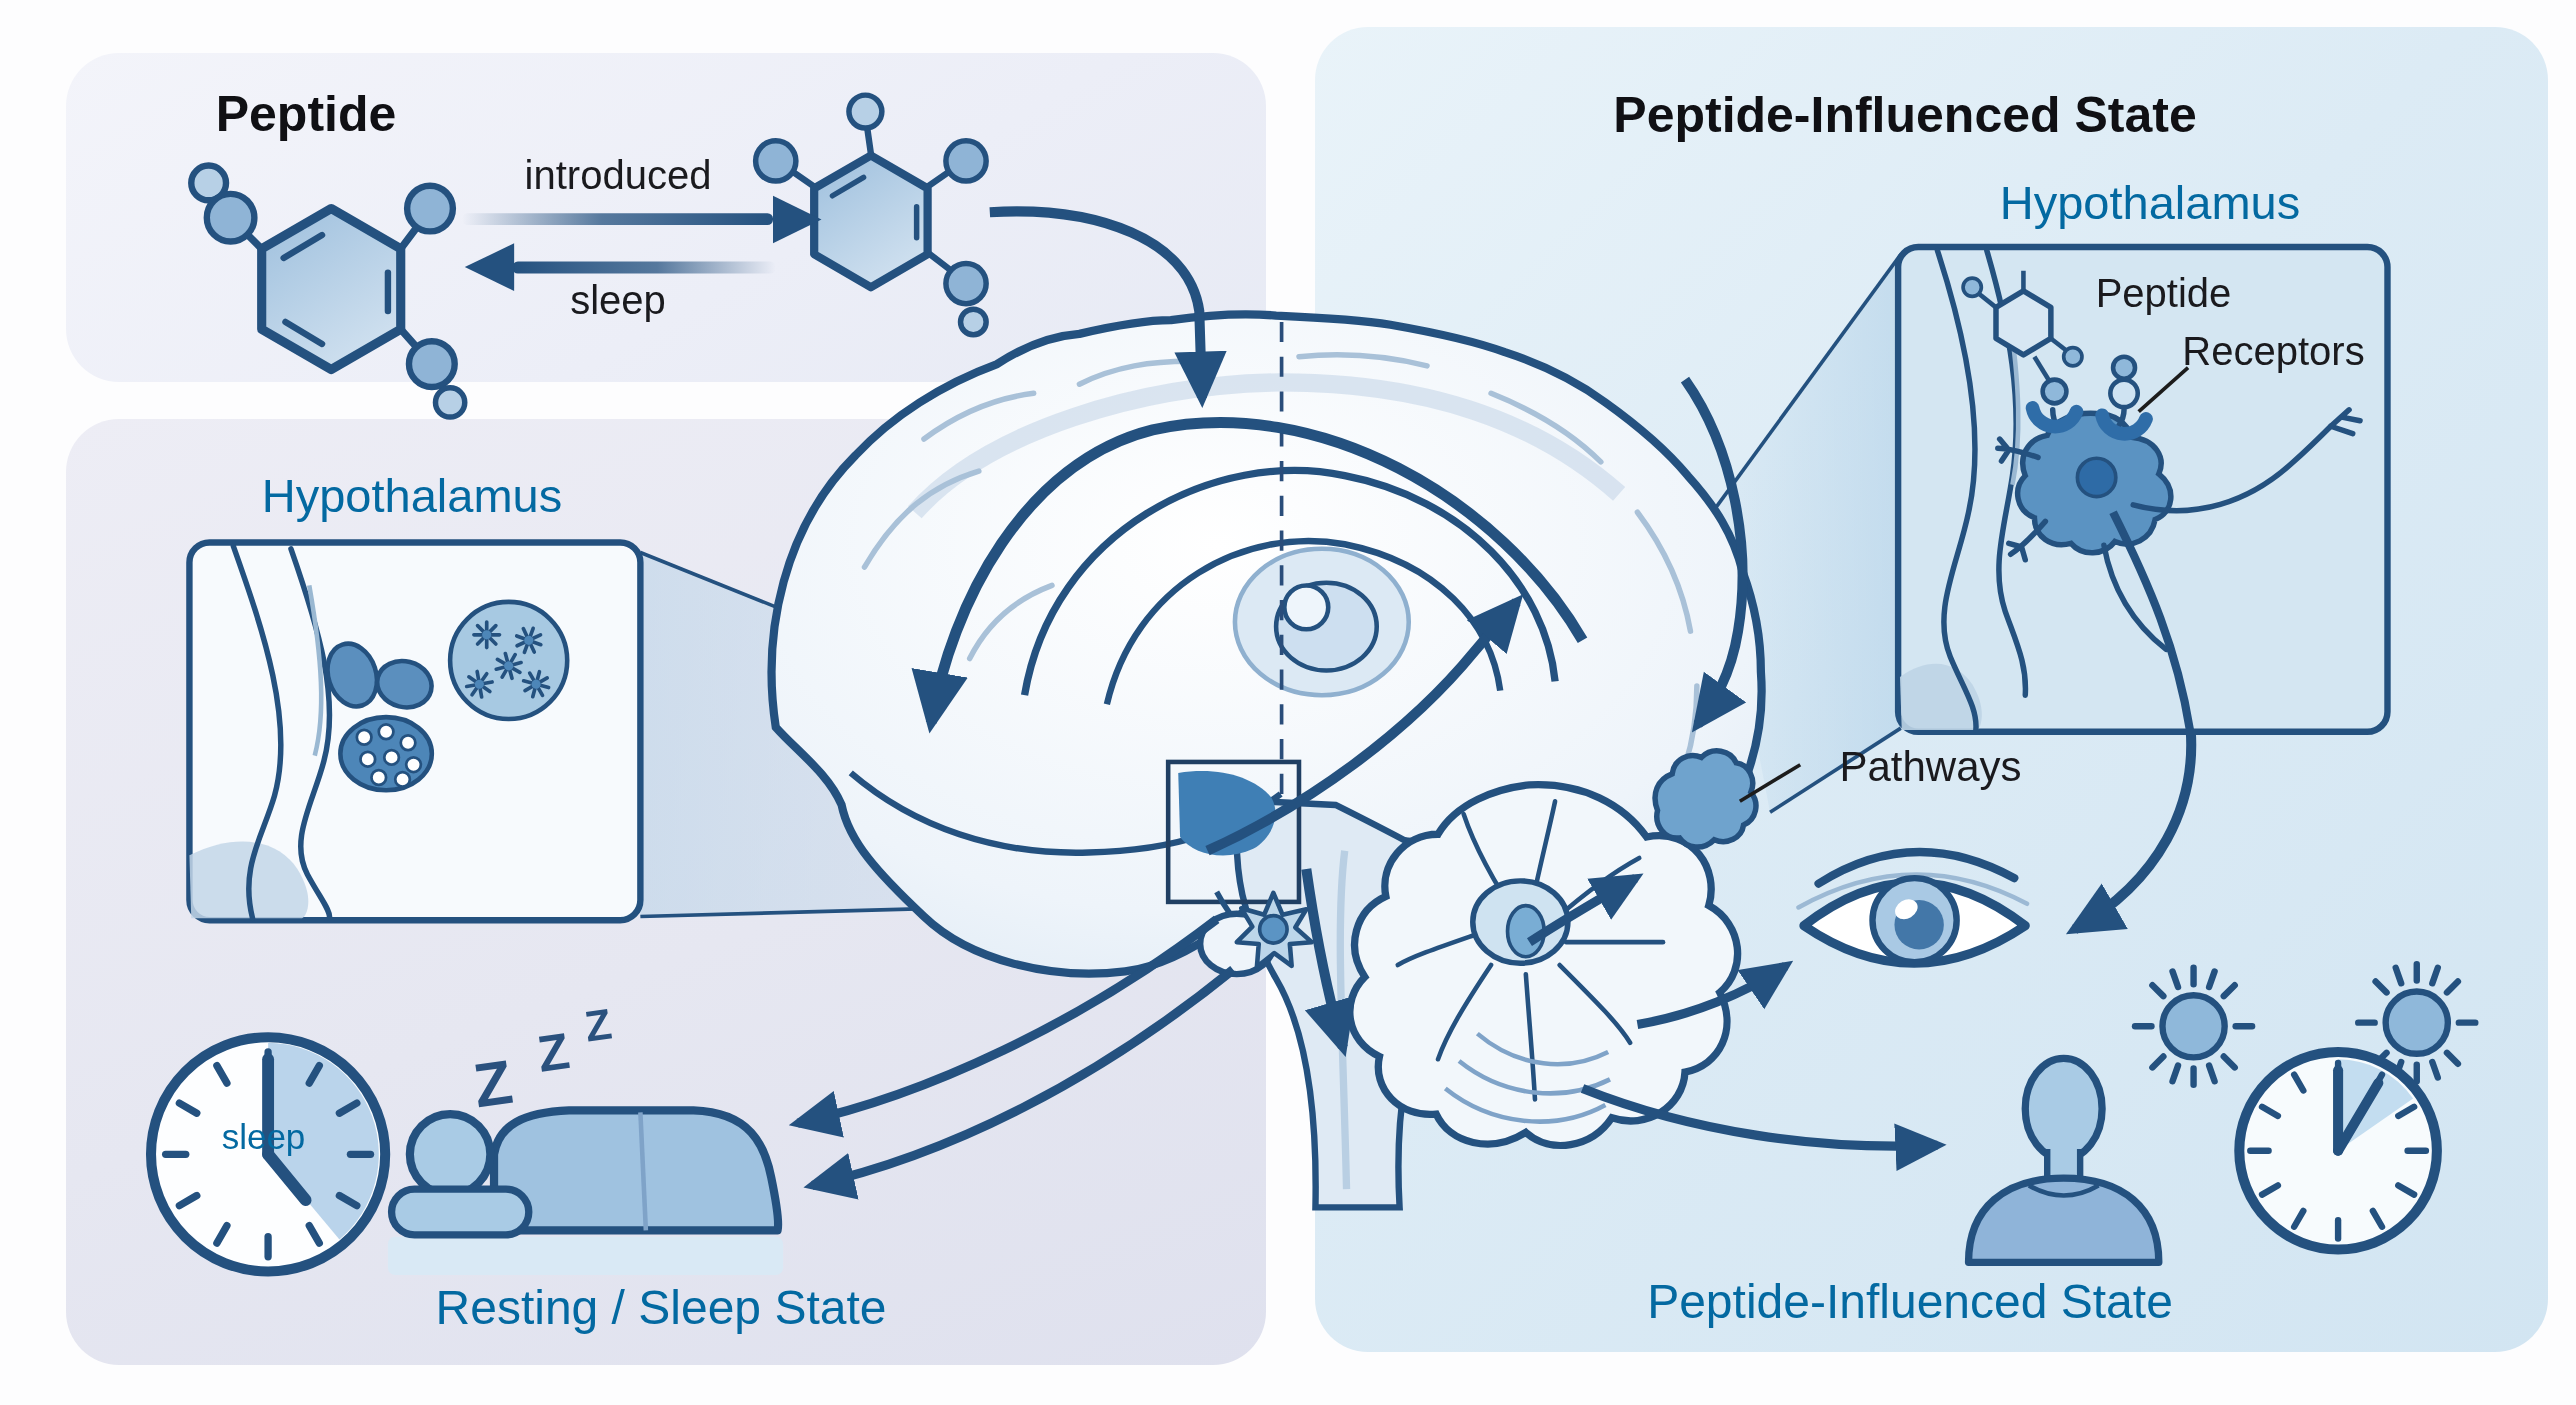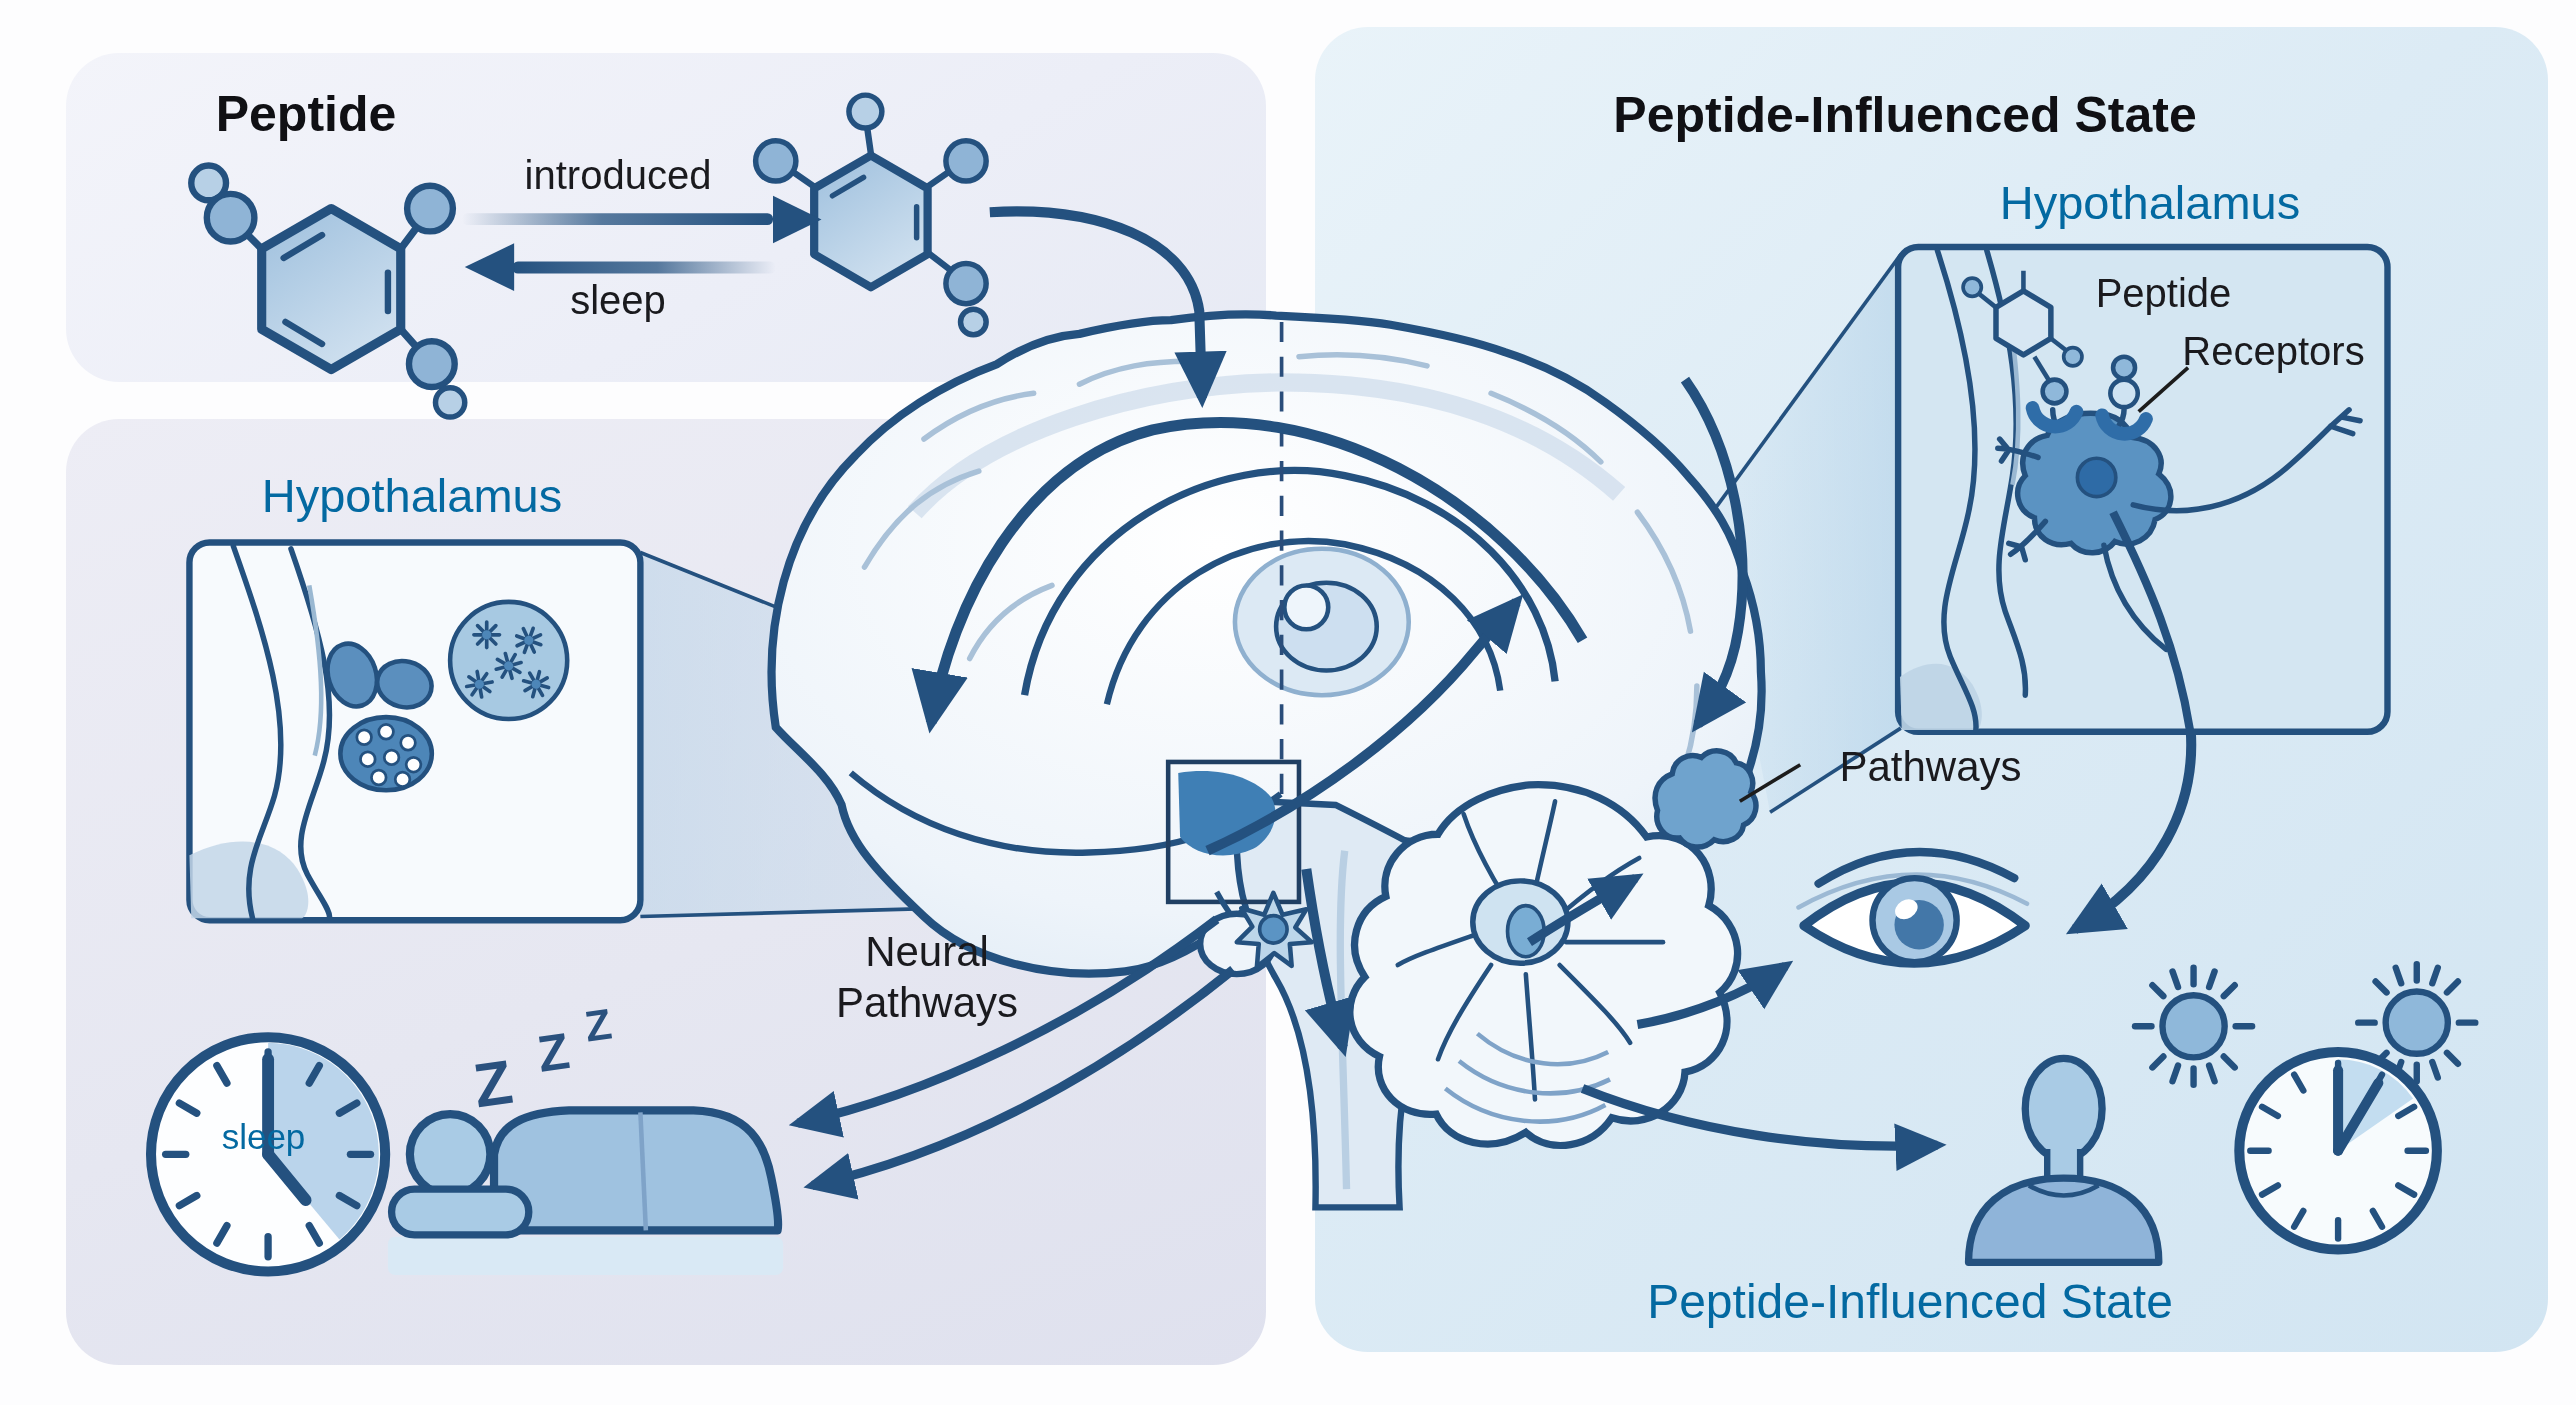--- a/index.html
+++ b/index.html
@@ -406,28 +406,28 @@
       <path d="M 2218,1296 Q 2256,1318 2294,1296" fill="none" stroke="#24517f" stroke-width="5"></path>
     </g>
   </svg>
 
   <div class="label h1" style="left:178px;top:84px;width:256px;">Peptide</div>
   <div class="label lbl" style="left:476px;top:151px;width:284px;">introduced</div>
   <div class="label lbl" style="left:476px;top:276px;width:284px;">sleep</div>
 
   <div class="label h2" style="left:220px;top:467px;width:384px;">Hypothalamus</div>
 
-  <div class="label lbl2" style="left:808px;top:926px;width:238px;">Neural Pathways</div>
 
   <div class="label" style="left:204px;top:1116px;width:119px;font-size:35px;color:#0369a1;">sleep</div>
 
   <span class="z" style="left:474px;top:1048px;font-size:62px;">Z</span>
   <span class="z" style="left:538px;top:1023px;font-size:51px;">Z</span>
   <span class="z" style="left:585px;top:1001px;font-size:43px;">Z</span>
 
+  <div class="label h2" style="left:341px;top:1279px;width:640px;font-size:48px;">Resting / Sleep State</div>
 
   <div class="label h1" style="left:1585px;top:85px;width:640px;">Peptide-Influenced State</div>
   <div class="label h2" style="left:1967px;top:174px;width:366px;">Hypothalamus</div>
   <div class="label lbl" style="left:2063px;top:269px;width:201px;">Peptide</div>
   <div class="label lbl" style="left:2141px;top:327px;width:265px;">Receptors</div>
   <div class="label lbl2" style="left:1798px;top:741px;width:265px;">Pathways</div>
   <div class="label h2" style="left:1590px;top:1273px;width:640px;font-size:48px;">Peptide-Influenced State</div>
 
 </div>
 

